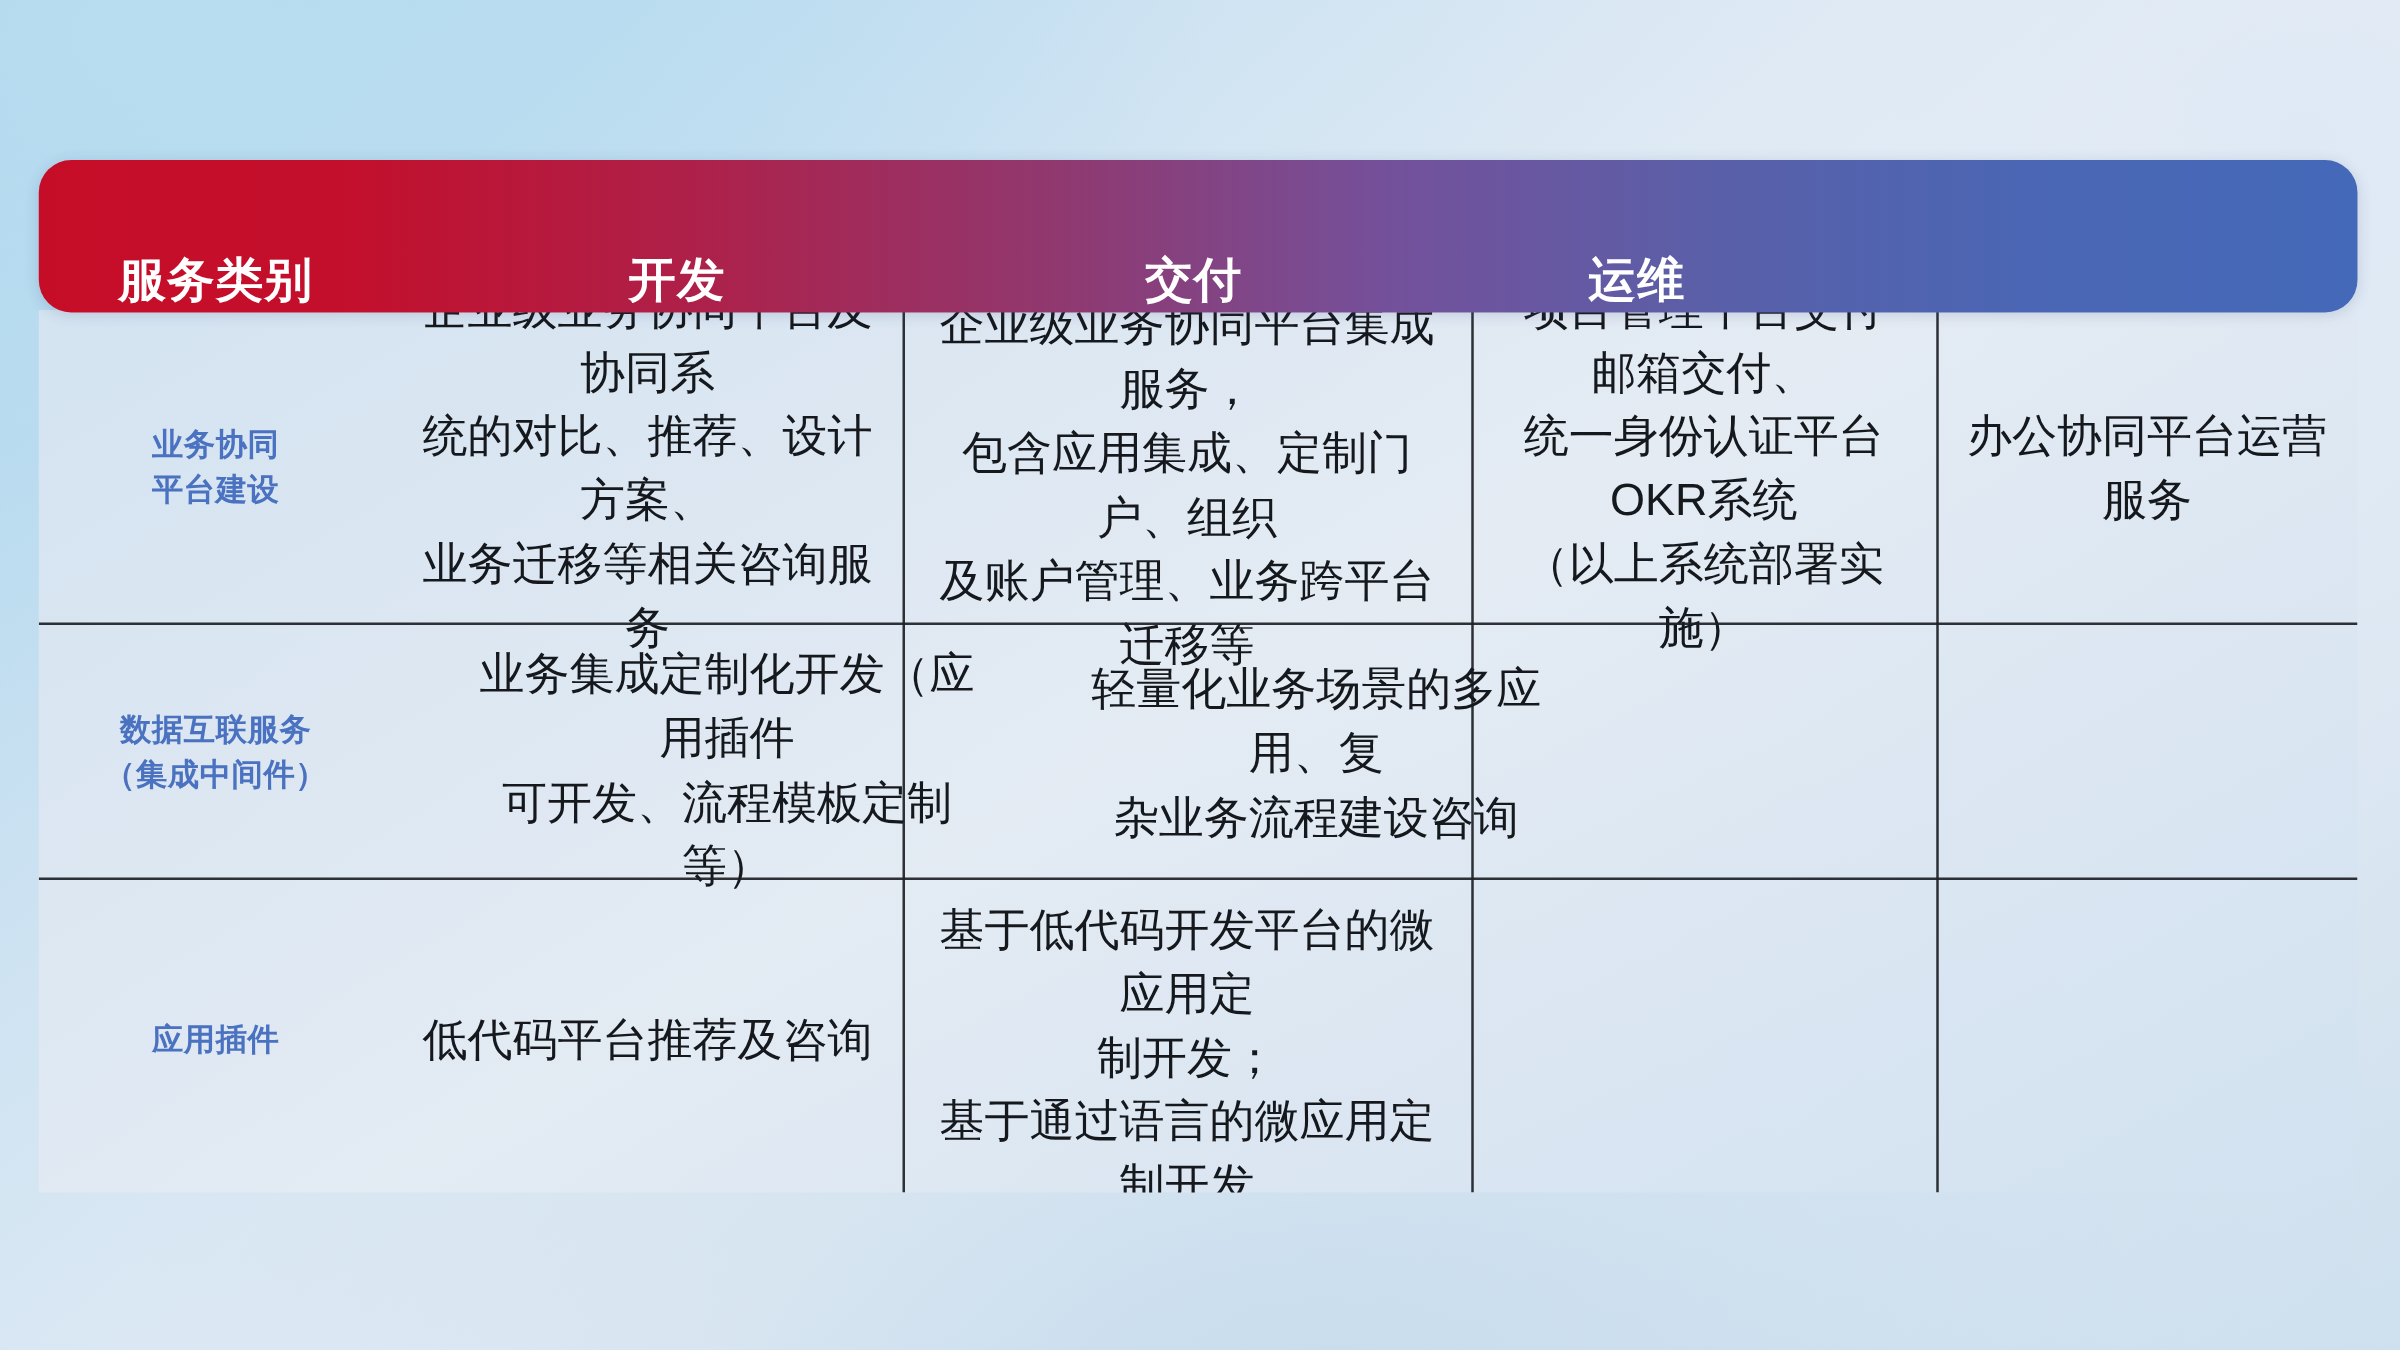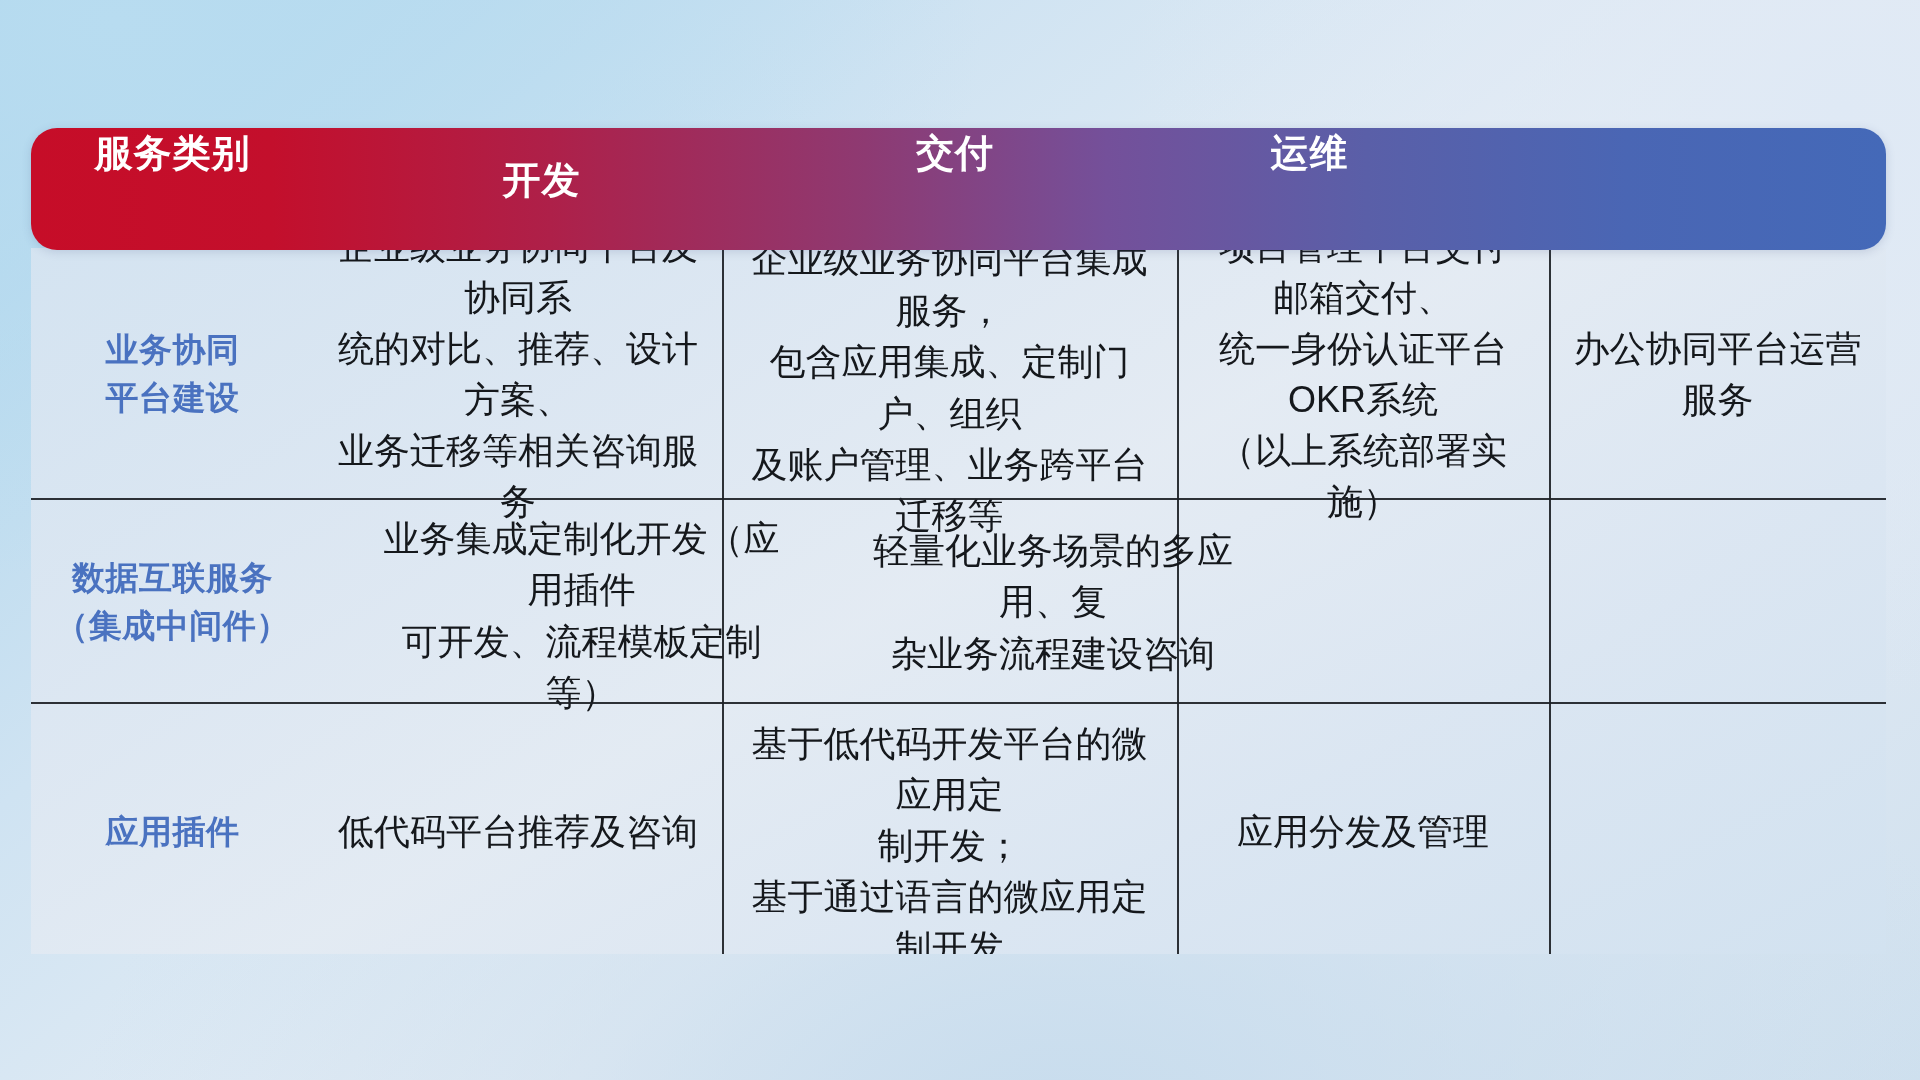--- a/index.html
+++ b/index.html
@@ -31,21 +31,21 @@
     background: linear-gradient(90deg,
         #c60d28 0%,
         #c30f2c 13%,
         #ae2049 28%,
         #8e3a72 45%,
         #74509a 58%,
         #5a5fa8 72%,
         #4a66b4 86%,
         #4469b8 100%);
     display:flex;
-    align-items:flex-start;
+    align-items:flex-end;
     z-index:3;
     box-shadow: 0 2px 10px rgba(60,80,130,.18);
   }
   .th {
     color:#ffffff;
     font-size:38px;
     font-weight:bold;
     text-align:center;
     letter-spacing:1px;
     white-space:nowrap;
@@ -84,21 +84,21 @@
     text-align:center;
     padding:0 14px;
     color:#15181c;
     font-size:36px;
     line-height:1.42;
     white-space:pre-line;
   }
   .td.cat {
     color:#4a72c0;
     font-weight:bold;
-    font-size:33px;
+    font-size:25px;
     line-height:1.45;
     letter-spacing:.5px;
   }
 
   
   .vline {
     position:absolute;
     width:2px;
     background:#1d2126;
     opacity:.92;
@@ -160,19 +160,18 @@
         <div class="td c4"></div>
         <div class="rowline" style="bottom:0;"></div>
       </div>
 
       <div class="trow r3">
         <div class="td cat c0">应用插件</div>
         <div class="td c1">低代码平台推荐及咨询</div>
         <div class="td c2">基于低代码开发平台的微应用定
 制开发；
 基于通过语言的微应用定制开发</div>
-        <div class="td c3">应用分发及管理</div>
         <div class="td c4"></div>
       </div>
 
     </div>
   </div>
 </div>
 
 </body></html>

